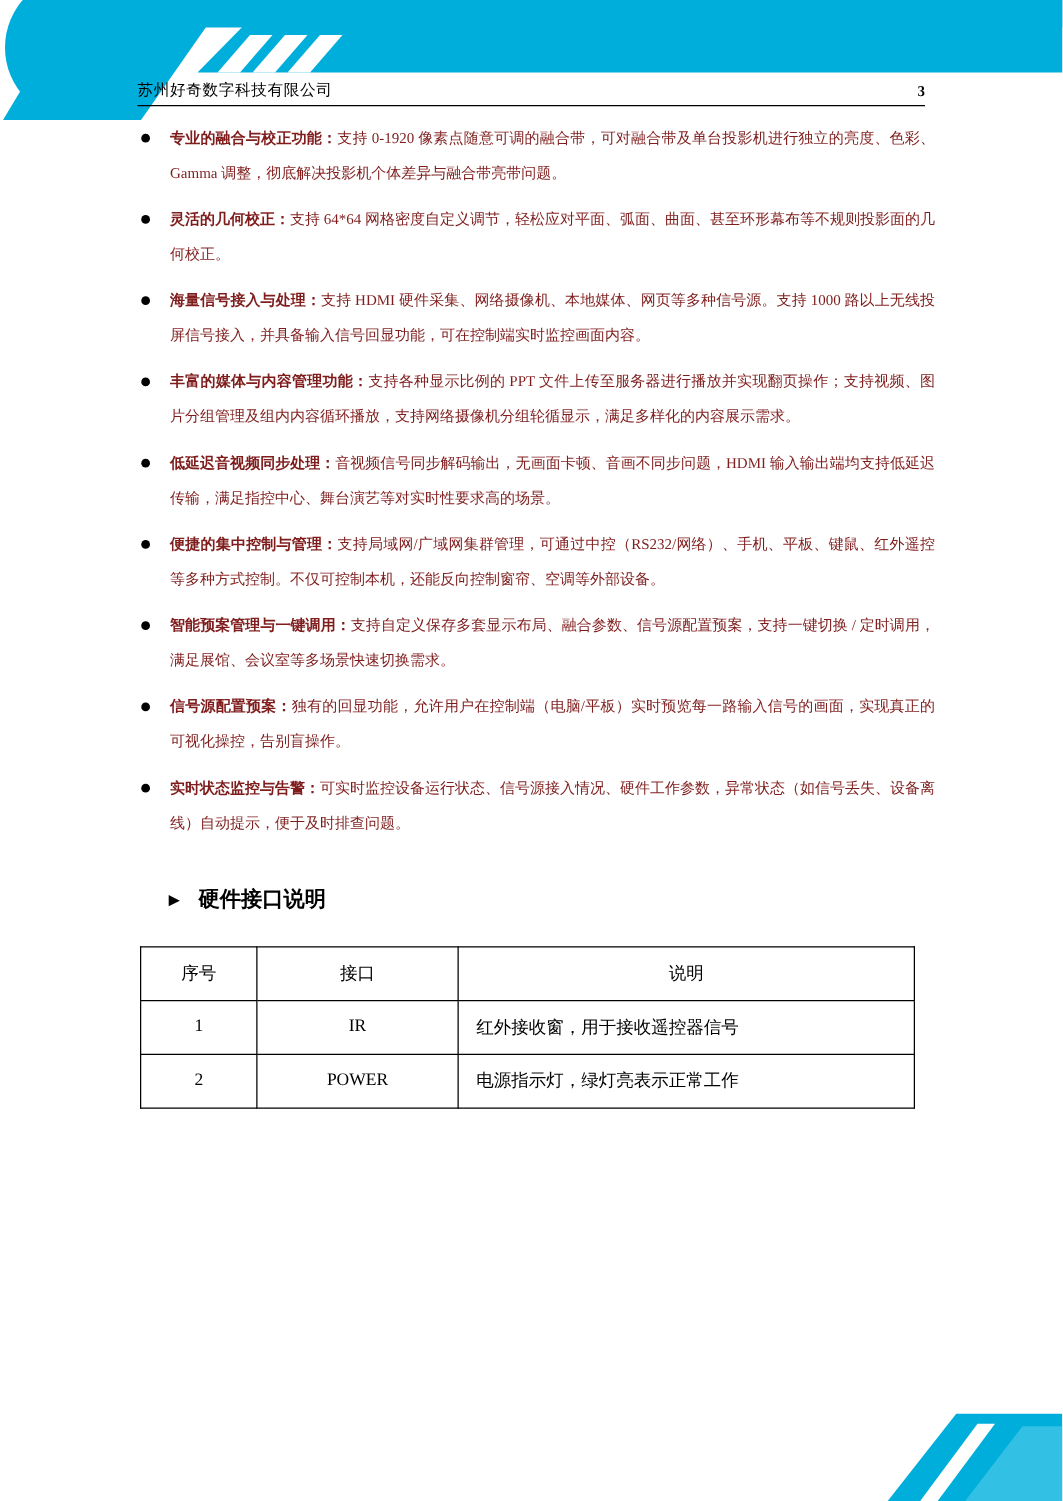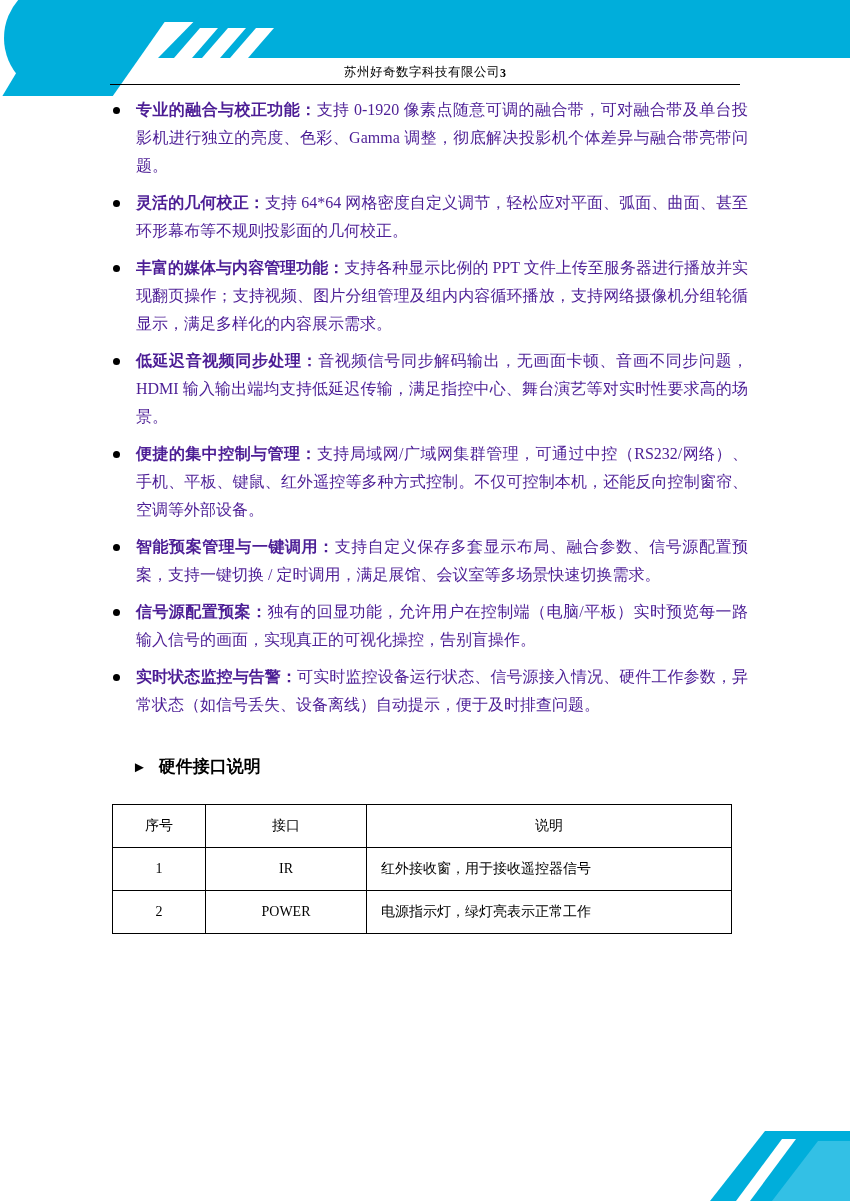--- a/index.html
+++ b/index.html
@@ -36,21 +36,21 @@
 
   
   .header-line {
     position: absolute;
     top: 64px;
     left: 110px;
     width: 630px;
     border-bottom: 1.2px solid #000;
     padding-bottom: 3px;
     display: flex;
-    justify-content: center;
+    justify-content: space-between;
     align-items: flex-end;
   }
   .header-company {
     font-family: "Liberation Serif", serif;
     font-size: 12.5px;
     color: #000;
     letter-spacing: 0.5px;
   }
   .header-page {
     font-family: "Liberation Serif", serif;
@@ -69,24 +69,24 @@
 
   ul.bullets {
     list-style: none;
     margin: 0;
     padding: 0;
   }
   ul.bullets > li {
     position: relative;
     padding-left: 28px;
     margin-bottom: 9px;
-    font-size: 16px;
+    font-size: 12px;
     line-height: 28px;
     text-align: justify;
-    color: #4c1d95;
+    color: #7f1d1d;
   }
   ul.bullets > li::before {
     content: "";
     position: absolute;
     left: 5px;
     top: 11px;
     width: 7px;
     height: 7px;
     background: #000;
     border-radius: 50%;
@@ -175,20 +175,23 @@
 </div>
 
 <div class="content">
 
   <ul class="bullets">
     <li>
       <span class="b-title">专业的融合与校正功能：</span><span class="b-body">支持 0-1920 像素点随意可调的融合带，可对融合带及单台投影机进行独立的亮度、色彩、Gamma 调整，彻底解决投影机个体差异与融合带亮带问题。</span>
     </li>
     <li>
       <span class="b-title">灵活的几何校正：</span><span class="b-body">支持 64*64 网格密度自定义调节，轻松应对平面、弧面、曲面、甚至环形幕布等不规则投影面的几何校正。</span>
+    </li>
+    <li>
+      <span class="b-title">海量信号接入与处理：</span><span class="b-body">支持 HDMI 硬件采集、网络摄像机、本地媒体、网页等多种信号源。支持 1000 路以上无线投屏信号接入，并具备输入信号回显功能，可在控制端实时监控画面内容。</span>
     </li>
     <li>
       <span class="b-title">丰富的媒体与内容管理功能：</span><span class="b-body">支持各种显示比例的 PPT 文件上传至服务器进行播放并实现翻页操作；支持视频、图片分组管理及组内内容循环播放，支持网络摄像机分组轮循显示，满足多样化的内容展示需求。</span>
     </li>
     <li>
       <span class="b-title">低延迟音视频同步处理：</span><span class="b-body">音视频信号同步解码输出，无画面卡顿、音画不同步问题，HDMI 输入输出端均支持低延迟传输，满足指控中心、舞台演艺等对实时性要求高的场景。</span>
     </li>
     <li>
       <span class="b-title">便捷的集中控制与管理：</span><span class="b-body">支持局域网/广域网集群管理，可通过中控（RS232/网络）、手机、平板、键鼠、红外遥控等多种方式控制。不仅可控制本机，还能反向控制窗帘、空调等外部设备。</span>
     </li>

